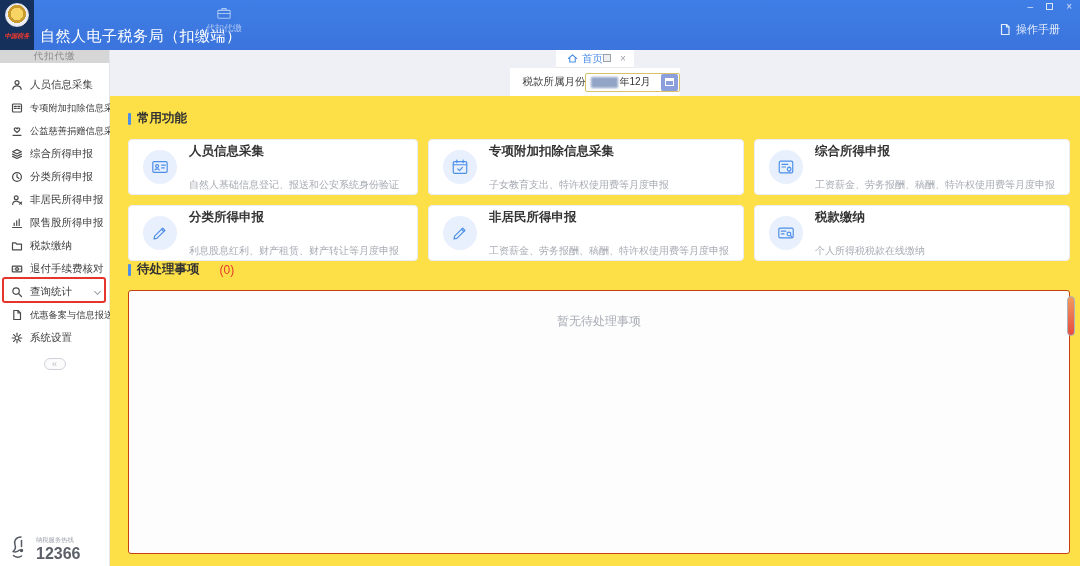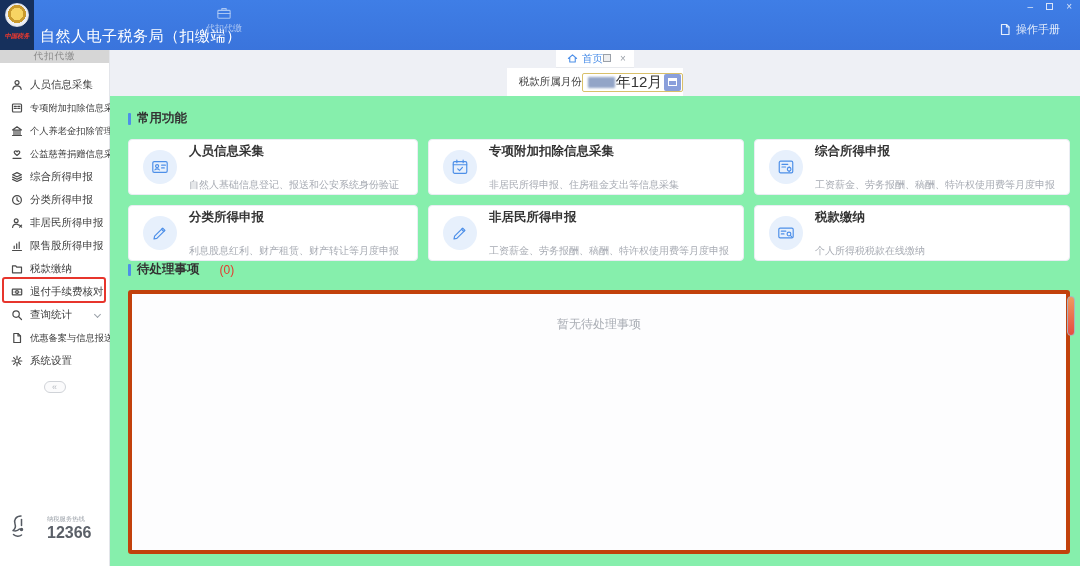--- a/index.html
+++ b/index.html
@@ -50,65 +50,65 @@
   .s-item .lbl { transform-origin:left center; }
   .s-item.sm .lbl { transform:scale(.88); }
   .chev { margin-left:auto; margin-right:9px; width:5px; height:5px;
     border-right:1px solid #9AA0A8; border-bottom:1px solid #9AA0A8;
     transform:rotate(45deg); flex:none; }
   .annotation-box { position:absolute; left:2px; top:227px; width:104px; height:26px;
     border:2px solid #E7352C; border-radius:3px; pointer-events:none; }
   .collapse-btn { margin:9px auto 0; width:22px; height:12px; border:1px solid #D0D3D8;
     border-radius:7px; color:#B7BBC2; font-size:9px; line-height:10px; text-align:center;
     cursor:pointer; background:#FBFBFC; }
-  .hotline { position:absolute; left:7px; bottom:25px; display:flex; align-items:flex-end; gap:18px; }
+  .hotline { position:absolute; left:7px; bottom:4px; display:flex; align-items:flex-end; gap:7px; }
   .hotline .txt { display:flex; flex-direction:column; }
   .hotline-label { font-size:7px; color:#9AA0A8; transform:scale(.9); transform-origin:left bottom; }
   .hotline-number { font-size:16px; font-weight:bold; color:#5B6068; line-height:17px; }
 
   
   .content { position:absolute; left:110px; top:50px; right:0; bottom:0;
     background:#EEF0F5; display:flex; flex-direction:column;align-items:center; }
   .tab-bar { height:18px; background:#fff; border-bottom:1px solid #E7E9ED;
     display:flex; align-items:center; padding:0 8px 0 11px; flex:none; }
   .home-tab { display:flex; align-items:center; gap:4px; font-size:10.5px; color:#4D8FE8; cursor:pointer; }
   .tabbar-right { margin-left:auto; display:flex; gap:9px; align-items:center; }
   .tb-ic { color:#9BA1A9; font-size:10px; cursor:pointer; line-height:10px; }
   .tb-box { width:8px; height:8px; border:1px solid #9BA1A9; background:#EDEEF0; display:inline-block; }
   .toolbar { height:28px; background:#fff; display:flex; align-items:center; gap:0;
     padding-left:12px; flex:none; }
   .toolbar .lbl { font-size:10.5px; color:#3C3C3C; }
   .month-input { display:flex; align-items:center; height:19px; border:1px solid #D9C06A;
     border-radius:2px; background:#fff; padding-left:5px; cursor:text; }
   .redacted-year { width:27px; height:11px; background:#93A5C7; border-radius:1px;
     filter:blur(1.2px); margin-right:1px; }
-  .month-text { font-size:15px; color:#333; padding-right:2px; }
+  .month-text { font-size:10px; color:#333; padding-right:10px; }
   .cal-btn { width:17px; height:17px; background:#8A9FDB; border-radius:2px; margin-right:1px;
     display:flex; align-items:center; justify-content:center; cursor:pointer; }
   .cal-glyph { width:9px; height:8px; border:1px solid #fff; border-top-width:3px; }
 
-  .panel { flex:1; background:#86efac; padding:14px 10px 10px 18px;
+  .panel { flex:1; background:#fde047; padding:14px 10px 10px 18px;
     display:flex; flex-direction:column; overflow:hidden; }
   .section-head { display:flex; align-items:center; gap:6px; flex:none; }
   .section-bar { width:3px; height:12px; background:#4D8FE8; border-radius:1px; }
   .section-title { font-size:12.5px; font-weight:bold; color:#333; }
   .pending-count { font-size:12px; color:#E6382E; margin-left:14px; }
   .cards-grid { margin-top:12px; display:grid; grid-template-columns:repeat(3,1fr);
     gap:10px; flex:none; }
   .card { height:56px; background:#fff; border:1px solid #EAEDF3; border-radius:4px;
     display:flex; align-items:center; gap:12px; padding:0 14px; cursor:pointer; }
   .card-icon { width:34px; height:34px; border-radius:50%; background:#E7F0FC; flex:none;
     display:flex; align-items:center; justify-content:center; color:#4D8FE8; }
   .card-icon svg { width:18px; height:18px; }
   .card-title { font-size:12.5px; font-weight:bold; color:#333; }
   .card-desc { font-size:10px; color:#A7ABB3; margin-top:18px; white-space:nowrap;
     overflow:hidden; }
   .pending-head { }
   .pending-body { flex:1; margin-top:12px; margin-bottom:2px; background:#FDFDFE;
-    border:4px solid #c2410c; border-radius:3px; text-align:center; }
+    border:1px solid #c2410c; border-radius:3px; text-align:center; }
   .empty-text { margin-top:22px; font-size:12px; color:#A9ADB4; display:inline-block; }
   .scroll-thumb { position:absolute; right:5px; top:246px; width:8px; height:40px;
     border-radius:4px; background:linear-gradient(180deg,#F09A5E,#E74C41);
     border:1px solid #ABB3BF; cursor:grab; }
 
   svg.lineic { fill:none; stroke:currentColor; stroke-width:1.2; stroke-linecap:round;
     stroke-linejoin:round; display:block; }
 </style>
 </head>
 <body>
@@ -179,26 +179,20 @@
             <path d="M1.8 10.4c.3-2.4 2-3.6 4.2-3.6s3.9 1.2 4.2 3.6"></path>
           </svg>
         <span class="lbl">人员信息采集</span>
       </div>
       <div class="s-item sm">
         <svg class="lineic ic" viewBox="0 0 12 12">
             <rect x="1.5" y="2" width="9" height="8" rx="1"></rect>
             <path d="M3.3 4.4h2M3.3 6.4h2M6.8 4.4h2M6.8 6.4h2"></path>
           </svg>
         <span class="lbl">专项附加扣除信息采集</span>
-      </div>
-      <div class="s-item sm">
-        <svg class="lineic ic" viewBox="0 0 12 12">
-            <path d="M1.5 10.5h9M3 10.5V5.5M5 10.5V5.5M7 10.5V5.5M9 10.5V5.5M1.5 5 6 1.8 10.5 5z"></path>
-          </svg>
-        <span class="lbl">个人养老金扣除管理</span>
       </div>
       <div class="s-item sm">
         <svg class="lineic ic" viewBox="0 0 12 12">
             <path d="M6 3.8C5.1 2.5 3.2 2.8 3.2 4.3 3.2 5.5 6 7.4 6 7.4s2.8-1.9 2.8-3.1C8.8 2.8 6.9 2.5 6 3.8z"></path>
             <path d="M2 10.3h8"></path>
           </svg>
         <span class="lbl">公益慈善捐赠信息采集</span>
       </div>
       <div class="s-item">
         <svg class="lineic ic" viewBox="0 0 12 12">
@@ -335,21 +329,21 @@
 
         <div class="card">
           <span class="card-icon">
             <svg class="lineic" viewBox="0 0 20 20" style="stroke-width:1.3">
                 <rect x="2.5" y="4" width="15" height="13" rx="1.5"></rect>
                 <path d="M2.5 7.5h15M6.5 2.3v3M13.5 2.3v3M7.5 12l2 2 3.2-3.6"></path>
               </svg>
           </span>
           <div>
             <div class="card-title">专项附加扣除信息采集</div>
-            <div class="card-desc">非居民所得申报、住房租金支出等信息采集</div>
+            <div class="card-desc">子女教育支出、特许权使用费等月度申报</div>
           </div>
         </div>
 
         <div class="card">
           <span class="card-icon">
             <svg class="lineic" viewBox="0 0 20 20" style="stroke-width:1.3">
                 <rect x="2.5" y="3.5" width="15" height="13" rx="1.5"></rect>
                 <path d="M5.5 7h6.5M5.5 10h4"></path>
                 <circle cx="13.5" cy="12.5" r="2"></circle>
                 <path d="M13.5 9.8v.7M13.5 14.5v.7"></path>

